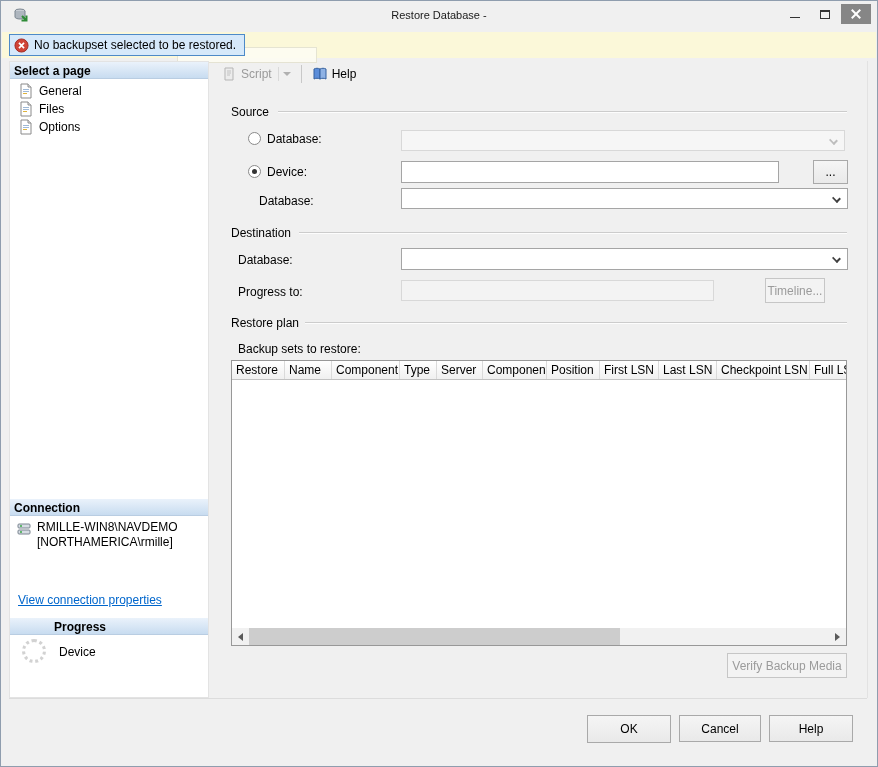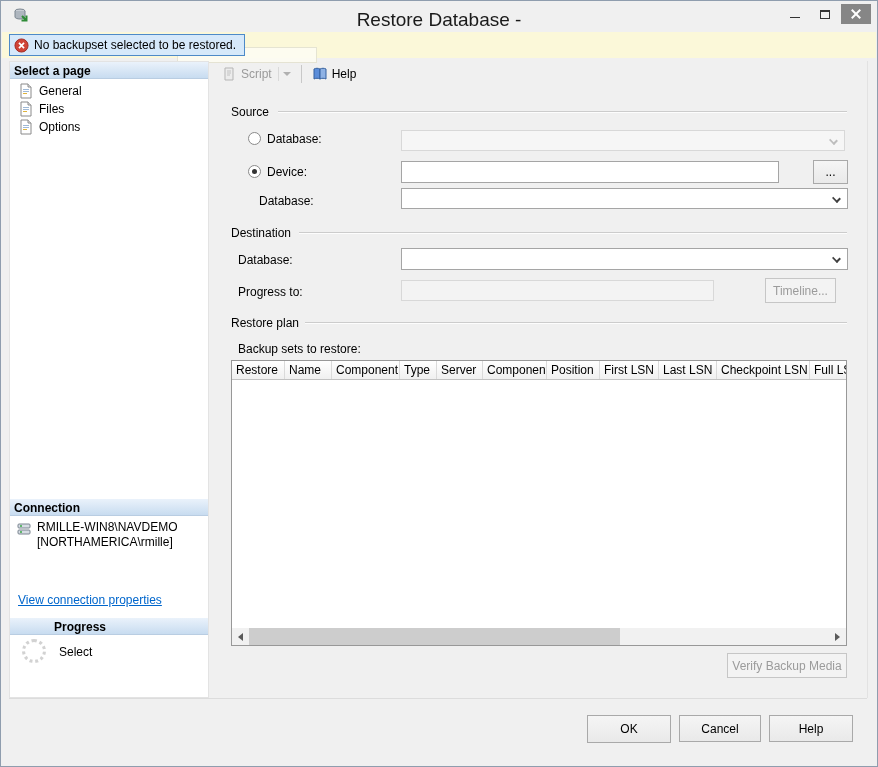--- a/index.html
+++ b/index.html
@@ -14,21 +14,21 @@
   .window {
     position: relative;
     width: 878px; height: 767px;
     background: #f0f0f0;
     border: 1px solid #8f9dae;
     overflow: hidden;
   }
   
   .titlebar { position: absolute; left:0; top:0; right:0; height:31px; }
   .app-icon { position:absolute; left:12px; top:6px; width:16px; height:16px; }
-  .title { position:absolute; left:0; right:0; top:8px; text-align:center; font-size:19px; color:#1a1a1a; }
+  .title { position:absolute; left:0; right:0; top:8px; text-align:center; font-size:11px; color:#1a1a1a; }
   .win-controls { position:absolute; right:6px; top:3px; display:flex; gap:2px; }
   .winbtn { width:28px; height:20px; position:relative; cursor:default; }
   .glyph-min { position:absolute; left:9px; top:13px; width:10px; height:1px; background:#333; }
   .glyph-max { position:absolute; left:9px; top:6px; width:10px; height:9px; border:1px solid #333; border-top-width:2px; }
   .winbtn.close { background:#868686; width:30px; }
   .glyph-x1, .glyph-x2 { position:absolute; left:9px; top:9px; width:12px; height:2px; background:#fff; }
   .glyph-x1 { transform: rotate(45deg); }
   .glyph-x2 { transform: rotate(-45deg); }
   
   .warnbar { position:absolute; left:1px; right:1px; top:31px; height:26px; background:#fbf8d9; }
@@ -203,21 +203,21 @@
       </span>
       <div class="conn-lines">
         <div>RMILLE-WIN8\NAVDEMO</div>
         <div>[NORTHAMERICA\rmille]</div>
       </div>
     </div>
     <div class="conn-link">View connection properties</div>
 
     <div class="panel-header hdr-progress">Progress</div>
     <div class="spinner"></div>
-    <div class="ready-label">Select</div>
+    <div class="ready-label">Device</div>
   </div>
 
   <div class="main-edge"></div>
 
   <div class="toolbar">
     <div class="tool-script">
       <span class="t-icon">
         <svg width="16" height="16" viewBox="0 0 16 16">
             <path d="M4 2h8v12H4z" fill="#ececec" stroke="#b5b5b5"></path>
             <path d="M6 5h4M6 7h4M6 9h3" stroke="#c2c2c2"></path>
@@ -261,21 +261,21 @@
   <div class="lbl" style="left:230px; top:225px;">Destination</div>
   <div class="hr" style="left:298px; top:231px; width:548px;"></div>
 
   <div class="lbl" style="left:237px; top:252px;">Database:</div>
   <div class="combo" style="left:400px; top:247px; width:447px; height:22px;">
       <span class="chev"></span>
     </div>
 
   <div class="lbl" style="left:237px; top:284px;">Progress to:</div>
   <div class="textbox disabled" style="left:400px; top:279px; width:313px; height:21px;"></div>
-  <div class="btn disabled" style="left:764px; top:277px; width:71px; height:25px;">Timeline...</div>
+  <div class="btn disabled" style="left:764px; top:277px; width:60px; height:25px;">Timeline...</div>
 
   <div class="lbl" style="left:230px; top:315px;">Restore plan</div>
   <div class="hr" style="left:304px; top:321px; width:542px;"></div>
 
   <div class="lbl" style="left:237px; top:341px;">Backup sets to restore:</div>
 
   <div class="table">
     <div class="thead">
       <div class="th">Restore</div>
       <div class="th">Name</div>

